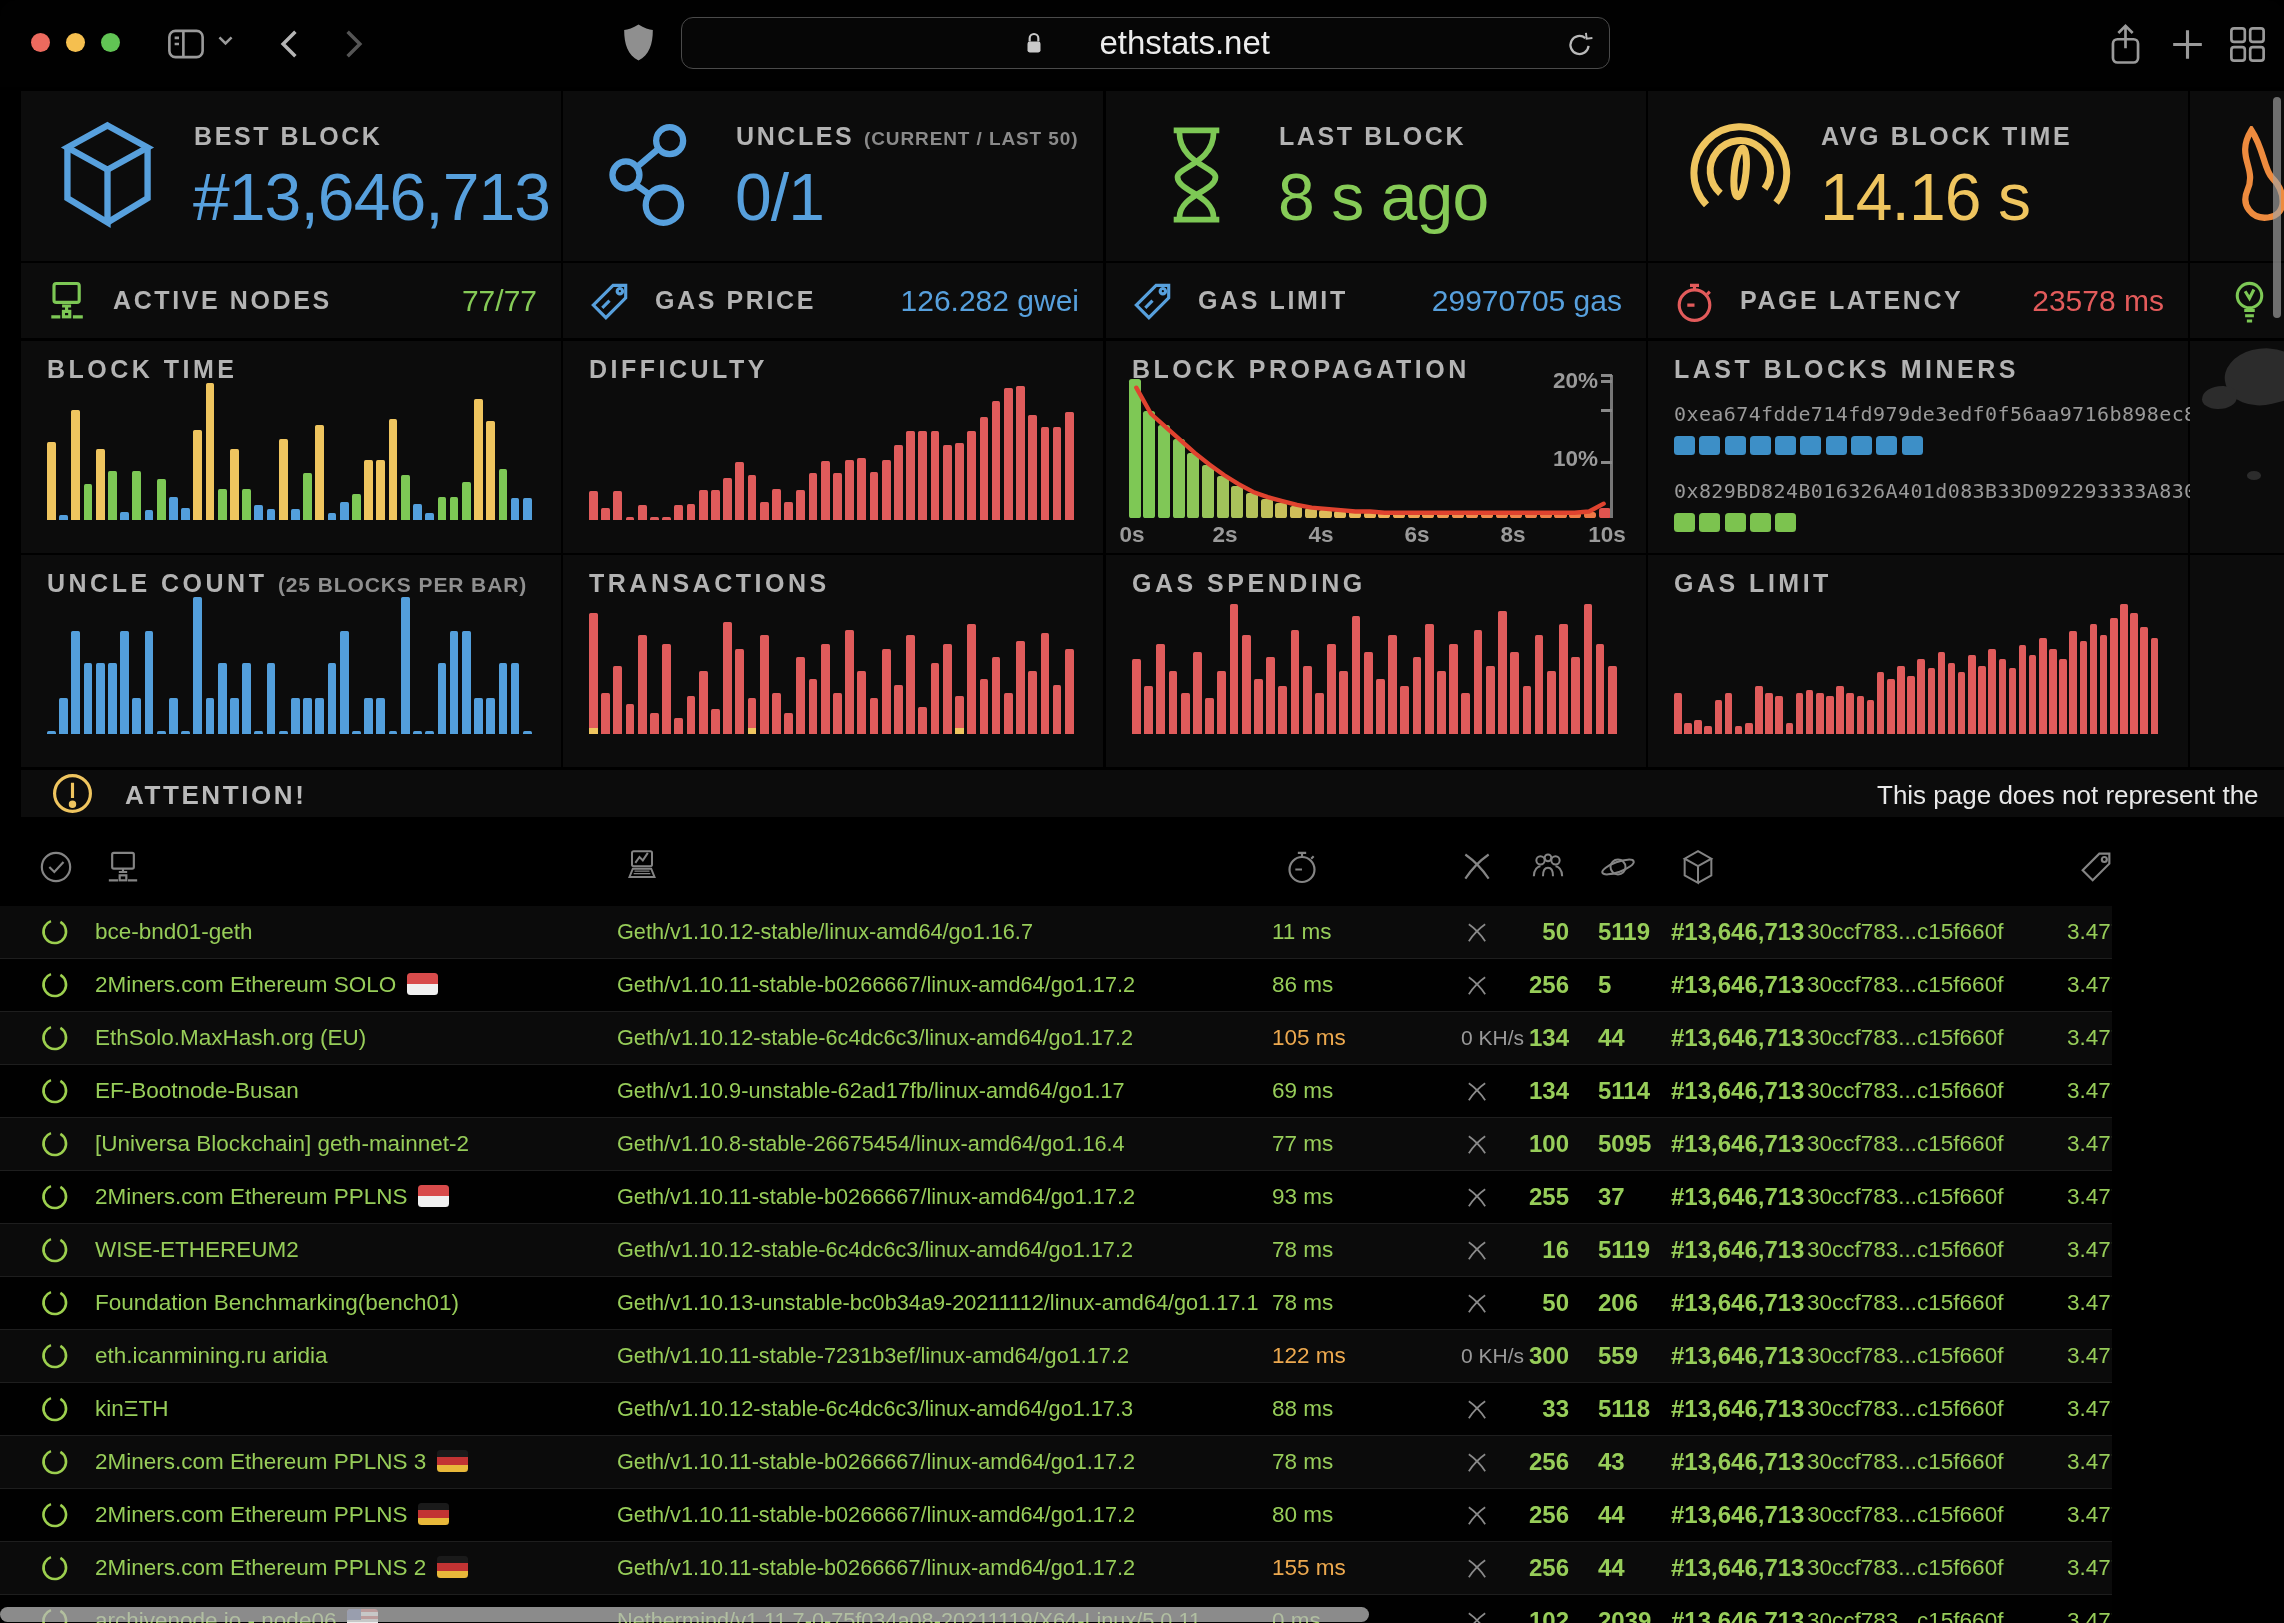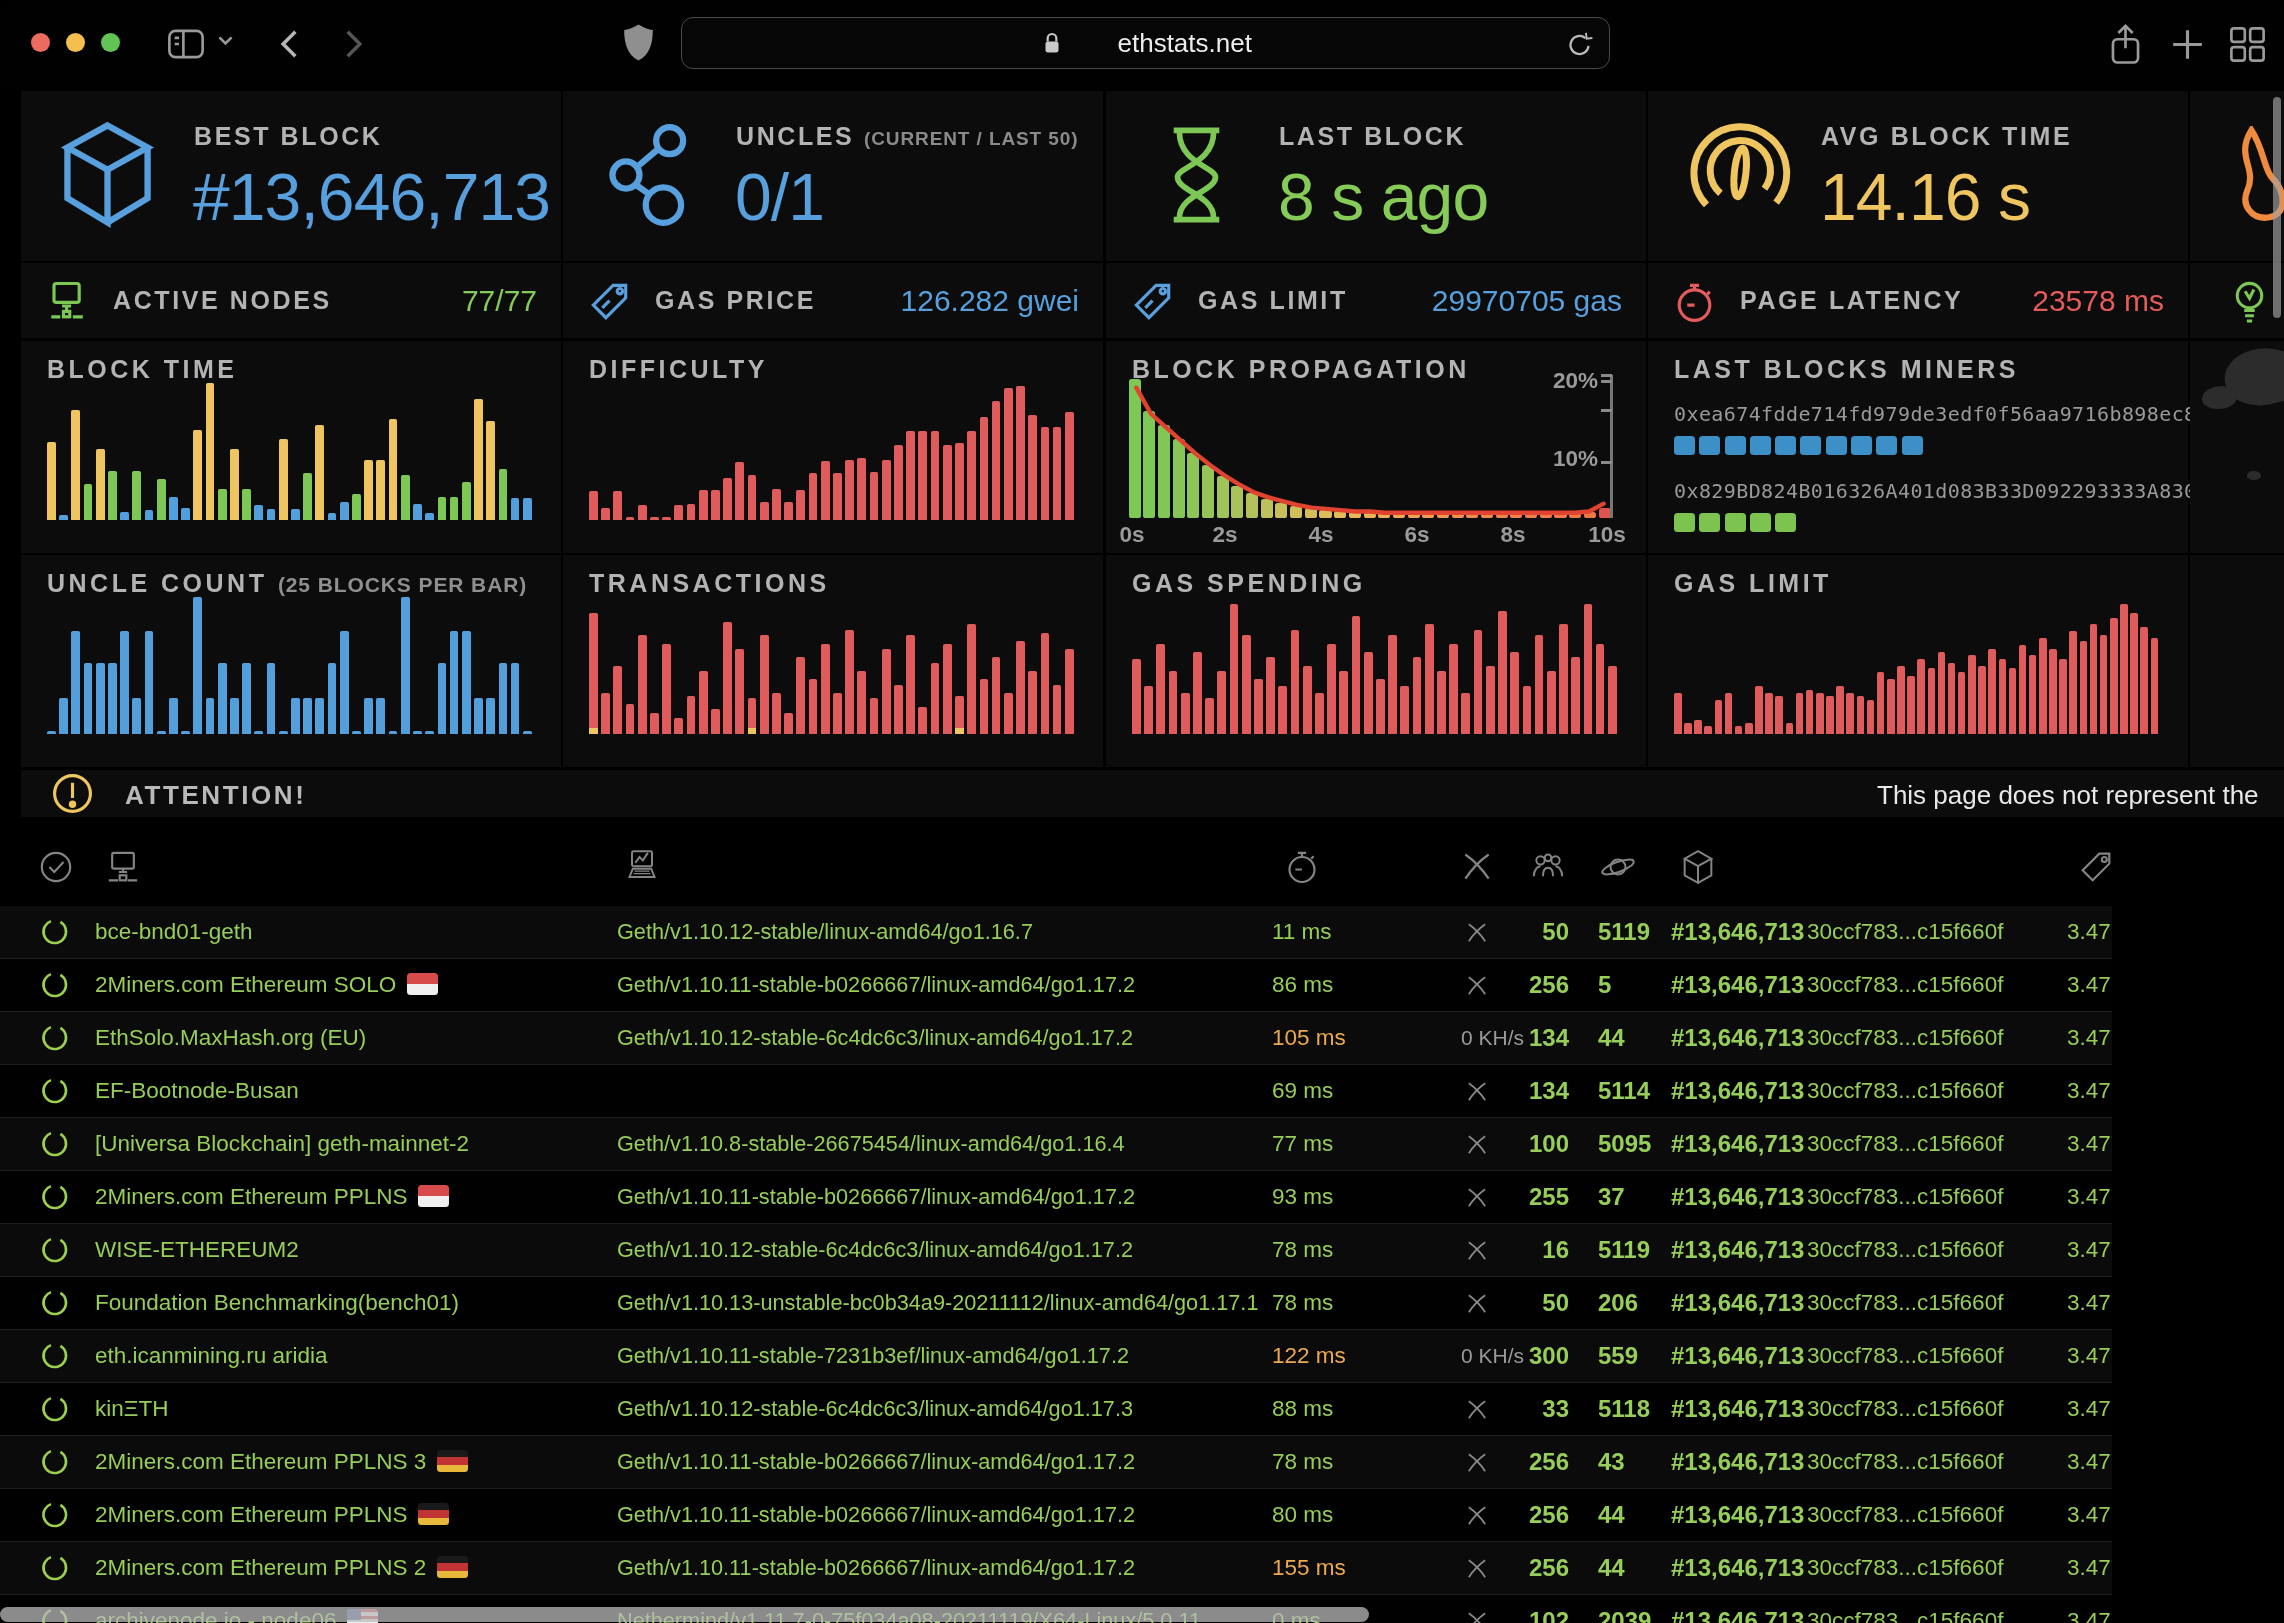--- a/index.html
+++ b/index.html
@@ -5,21 +5,21 @@
   html,body{margin:0;padding:0;background:#000;}
   body{width:2284px;height:1624px;font-family:"Liberation Sans",sans-serif;color:#ccc;}
   #app{position:absolute;inset:0;width:2284px;height:1624px;background:#000;overflow:hidden;border-radius:15.6px 15.6px 0 0;}
   svg{display:block}
   
   .toolbar{position:absolute;left:0;top:0;width:2284px;height:87px;background:#010101;}
   .tl{position:absolute;top:33px;width:19px;height:19px;border-radius:50%;}
   .tl.red{left:31px;background:#ec6a5e}.tl.yellow{left:66px;background:#f5bf4f}.tl.green{left:101px;background:#61c454}
   .tbtn{position:absolute;top:22.5px;}
   .urlbar{position:absolute;left:681px;top:17.3px;width:927px;height:50px;border:1.7px solid #4a4a4a;border-radius:12px;background:#060606;display:flex;align-items:center;justify-content:center;gap:10.4px;}
-  .urltext{color:#ececec;font-size:26px;margin-left:42px;}
+  .urltext{color:#ececec;font-size:33px;margin-left:42px;}
   .reload{position:absolute;right:14px;top:10.4px;}
   
   .panel{position:absolute;background:#0c0c0c;}
   .p0{left:21px}.p1{left:563px}.p2{left:1106px}.p3{left:1648px}.p4{left:2190px}
   .pw{width:540px}
   .r1{top:91px;height:170px}.r2{top:263px;height:75px}.r3{top:341px;height:212px}.r4{top:555px;height:212px}
   .biglabel{position:absolute;left:173px;top:31px;font-size:25px;font-weight:bold;letter-spacing:2.6px;color:#b3b3b3;white-space:nowrap;}
   .biglabel .sub{font-size:19px;color:#8a8a8a;letter-spacing:0.9px;font-weight:bold;}
   .bigvalue{position:absolute;left:172px;top:68px;font-size:66px;font-weight:300;letter-spacing:-0.9px;white-space:nowrap;}
   .v-blue{color:#57a0dd}.v-green{color:#86cb57}.v-yellow{color:#efc55f}.v-red{color:#e35b5b}
@@ -777,20 +777,21 @@
       <span class="cell f-td">3.477962715376051e+22</span>
     </div>
 
     <div class="trow">
       <span class="cell c-status">
         <svg width="29.5" height="29.5" viewBox="0 0 34 34" fill="none" stroke="#9ccf4e" stroke-width="3">
             <circle cx="17" cy="17" r="13" stroke-dasharray="70 12" transform="rotate(-60 17 17)"></circle>
           </svg>
         </span>
       <span class="cell f-name">EF-Bootnode-Busan</span>
+      <span class="cell f-version">Geth/v1.10.9-unstable-62ad17fb/linux-amd64/go1.17</span>
       <span class="cell f-latency">69 ms</span>
       <span class="cell c-mining">
         <span class="mining-icon">
           <svg width="28" height="28" viewBox="0 0 48 48" fill="none" stroke="#8a8a8a" stroke-width="3">
               <path d="M10 38 C18 26 28 16 38 9"></path>
               <path d="M10 9 C20 16 30 26 38 38"></path>
             </svg></span>
         
       </span>
       <span class="cell f-peers">134</span>

